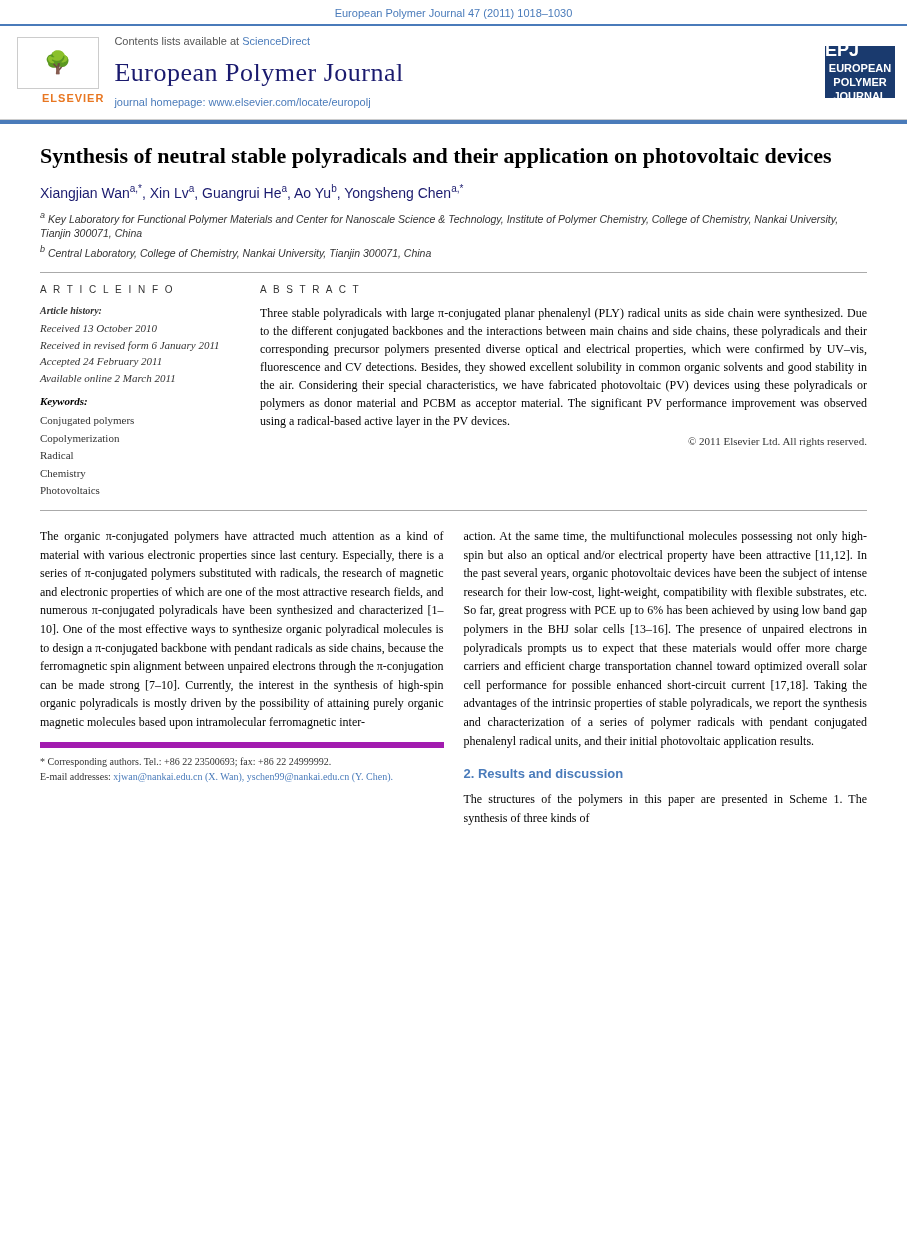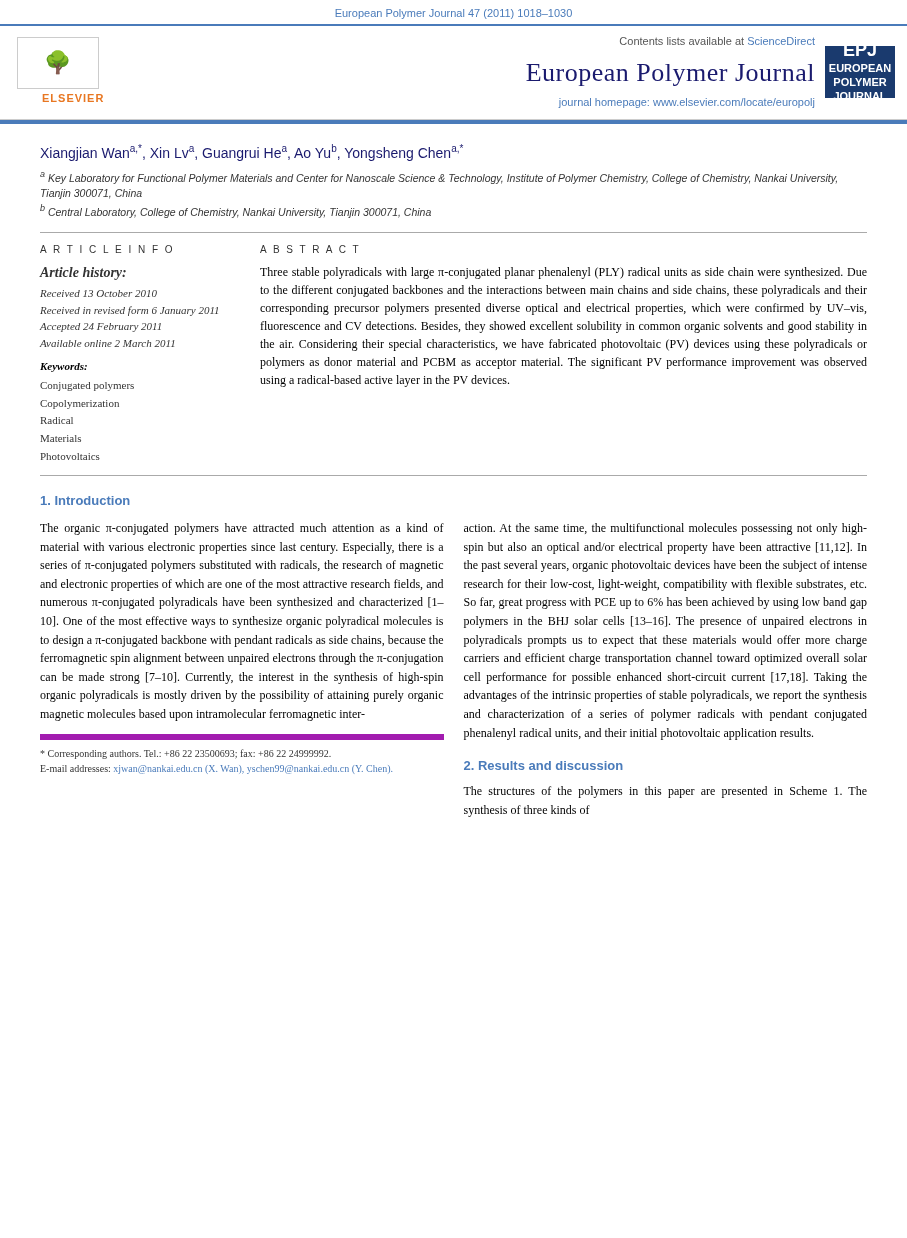--- a/index.html
+++ b/index.html
@@ -65,21 +65,21 @@
       font-family: Arial, sans-serif;
       color: #e87722;
       font-weight: bold;
       letter-spacing: 1px;
       margin-top: 2px;
       padding-left: 30px;
     }
 
     .journal-center {
       flex: 1;
-      text-align: right;
+      text-align: left;
     }
 
     .contents-line {
       font-size: 11px;
       color: #555;
       font-family: Arial, sans-serif;
       margin-bottom: 4px;
     }
 
     .contents-link {
@@ -106,21 +106,20 @@
       color: #4a7bba;
     }
 
     .epj-logo {
       min-width: 70px;
       width: 70px;
       height: 52px;
       background: #1a3a6e;
       display: flex;
       flex-direction: column;
-      align-items: center;
       justify-content: center;
       color: white;
       font-size: 9px;
       font-family: Arial, sans-serif;
       font-weight: bold;
     }
 
     .epj-letters {
       font-size: 18px;
       font-weight: bold;
@@ -218,21 +217,21 @@
 
     .article-history {
       font-style: italic;
       font-size: 11px;
       color: #333;
       margin-bottom: 8px;
     }
 
     .history-title {
       font-style: italic;
-      font-size: 14px;
+      font-size: 10px;
       font-weight: bold;
       margin-bottom: 2px;
     }
 
     .history-item {
       font-size: 11px;
       font-style: italic;
       color: #333;
       line-height: 1.5;
     }
@@ -369,20 +368,21 @@
     <div class="epj-logo">
       <div class="epj-letters">EPJ</div>
       <div class="epj-sub">EUROPEAN<br>POLYMER<br>JOURNAL</div>
     </div>
 
   </div>
   <div class="blue-bar"></div>
 
   <div class="main-content">
 
+    <div class="article-title">Synthesis of neutral stable polyradicals and their application on photovoltaic devices</div>
 
     <div class="authors">
       <span>Xiangjian Wan</span><sup class="author-sup">a,*</sup><span>, Xin Lv</span><sup class="author-sup">a</sup><span>, Guangrui He</span><sup class="author-sup">a</sup><span>, Ao Yu</span><sup class="author-sup">b</sup><span>, Yongsheng Chen</span><sup class="author-sup">a,*</sup>
     </div>
 
     <div class="affiliations">
       <div class="affil-line">
         <sup>a</sup> Key Laboratory for Functional Polymer Materials and Center for Nanoscale Science &amp; Technology, Institute of Polymer Chemistry, College of Chemistry, Nankai University, Tianjin 300071, China
       </div>
       <div class="affil-line">
@@ -403,37 +403,37 @@
           <div class="history-item">Received in revised form 6 January 2011</div>
           <div class="history-item">Accepted 24 February 2011</div>
           <div class="history-item">Available online 2 March 2011</div>
         </div>
 
         <div class="keywords-section">
           <div class="keywords-title">Keywords:</div>
           <div class="keyword-item">Conjugated polymers</div>
           <div class="keyword-item">Copolymerization</div>
           <div class="keyword-item">Radical</div>
-          <div class="keyword-item">Materials</div>
+          <div class="keyword-item">Chemistry</div>
           <div class="keyword-item">Photovoltaics</div>
         </div>
       </div>
 
       <div class="col-right">
         <div class="abstract-header">A B S T R A C T</div>
         <div class="abstract-text">Three stable polyradicals with large π-conjugated planar phenalenyl (PLY) radical units as side chain were synthesized. Due to the different conjugated backbones and the interactions between main chains and side chains, these polyradicals and their corresponding precursor polymers presented diverse optical and electrical properties, which were confirmed by UV–vis, fluorescence and CV detections. Besides, they showed excellent solubility in common organic solvents and good stability in the air. Considering their special characteristics, we have fabricated photovoltaic (PV) devices using these polyradicals or polymers as donor material and PCBM as acceptor material. The significant PV performance improvement was observed using a radical-based active layer in the PV devices.</div>
+        <div class="copyright-line">© 2011 Elsevier Ltd. All rights reserved.</div>
       </div>
 
     </div>
 
     <hr class="divider">
 
     <div class="body-section">
 
-      <div class="section-title">1. Introduction</div>
 
       <div class="body-two-col">
 
         <div class="body-col">
           <p>The organic π-conjugated polymers have attracted much attention as a kind of material with various electronic properties since last century. Especially, there is a series of π-conjugated polymers substituted with radicals, the research of magnetic and electronic properties of which are one of the most attractive research fields, and numerous π-conjugated polyradicals have been synthesized and characterized [1–10]. One of the most effective ways to synthesize organic polyradical molecules is to design a π-conjugated <span>backbone</span> with pendant radicals as side chains, because the ferromagnetic spin alignment between unpaired electrons through the π-conjugation can be made strong [7–10]. Currently, the interest in the synthesis of high-spin organic polyradicals is mostly driven by the possibility of attaining purely organic magnetic molecules based upon intramolecular ferromagnetic inter-</p>
 
           <div class="footnote-area">
             <div>* Corresponding authors. Tel.: +86 22 23500693; fax: +86 22 24999992.</div>
             <div>
               <span>E-mail addresses:</span>

